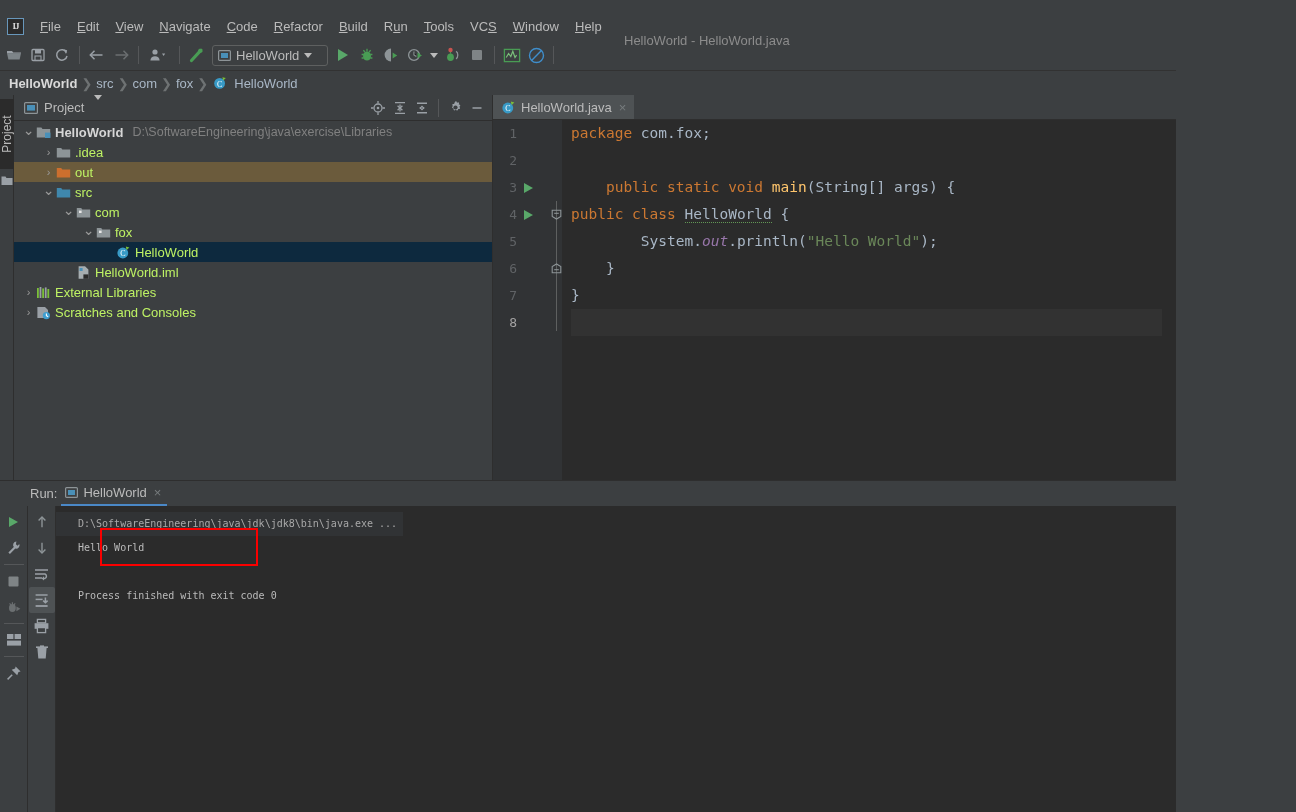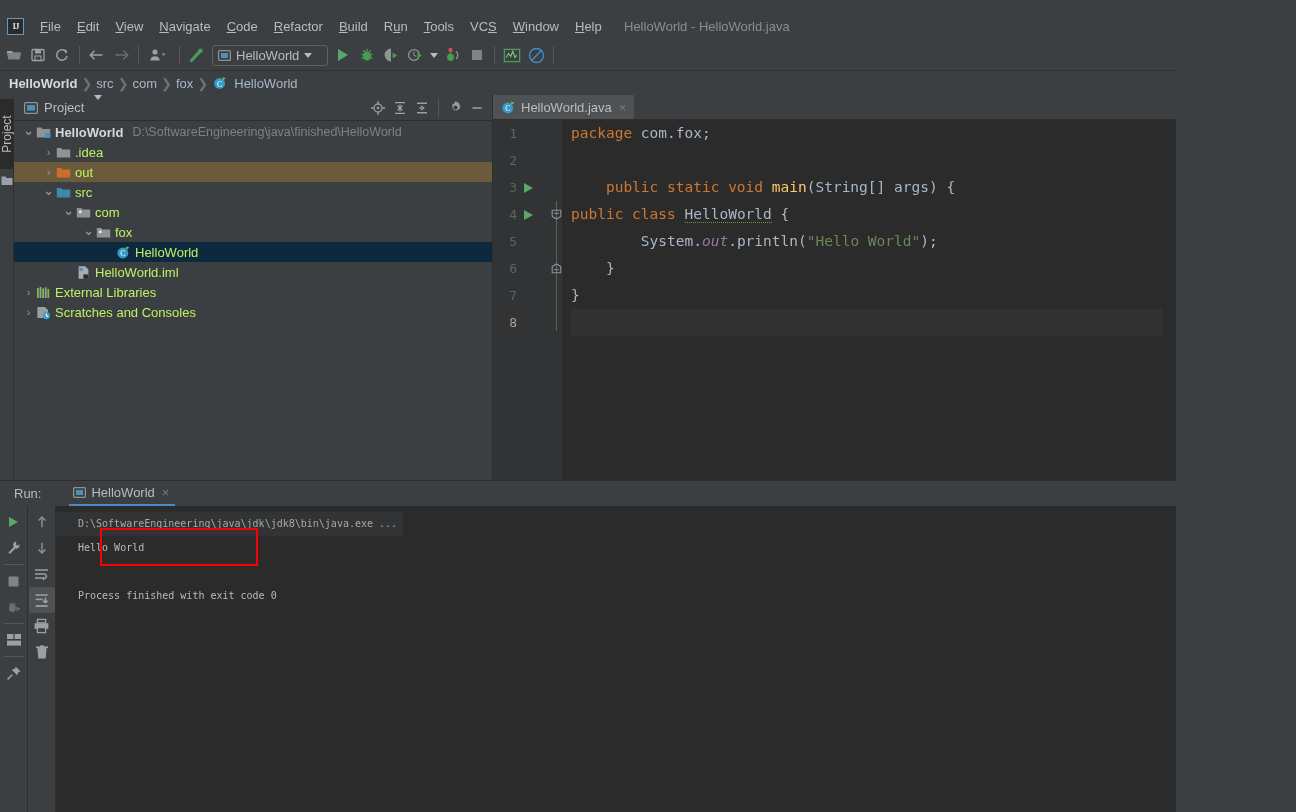--- a/index.html
+++ b/index.html
@@ -34,21 +34,21 @@
   }
   .menu-item {
     padding: 4px 8px;
     color: #bbbbbb;
     font-size: 13px;
     cursor: default;
     white-space: nowrap;
   }
   .menu-item .mn { text-decoration: underline; }
   .win-title {
-    position: absolute; left: 624px; top: 0; height: 28px;
+    position: absolute; left: 624px; top: 14px; height: 28px;
     display: flex; align-items: center;
     color: #8c8c8c; font-size: 13px;
   }
 
   
   .toolbar {
     height: 31px; flex: none;
     background: #3c3f41;
     display: flex; align-items: center;
     padding-left: 2px;
@@ -227,21 +227,21 @@
   
   .run-panel {
     flex: none; height: 344px;
     background: #3c3f41;
     display: flex; flex-direction: column;
     border-top: 1px solid #2e2e2e;
   }
   .run-header {
     height: 25px; flex: none;
     display: flex; align-items: center;
-    padding-left: 14px; gap: 28px;
+    padding-left: 30px; gap: 4px;
     background: #3c3f41;
   }
   .run-label { color: #bbbbbb; font-size: 13px; }
   .run-tab {
     display: flex; align-items: center; gap: 5px;
     height: 25px; padding: 0 4px 0 4px;
     border-bottom: 2px solid #4a88c7;
     color: #bbbbbb; font-size: 13px;
     cursor: default;
   }
@@ -509,21 +509,21 @@
             <span class="arrow">
               <span class="arr-glyph" style="font-size: 14px; margin-top: -5px;">⌄</span>
             </span>
             <span class="node-icon">
               <svg width="15" height="15" viewBox="0 0 15 15">
                 <path d="M0.8 2.6h4.6l1.1 1.5h7.7v8.4H0.8z" fill="#8d9497"></path>
                 <rect x="9" y="7.6" width="5.4" height="5.4" fill="#4a90b8"></rect>
               </svg>
             </span>
             <span class="node-label bold">HelloWorld</span>
-            <span class="node-sub">D:\SoftwareEngineering\java\finished\HelloWorld</span>
+            <span class="node-sub">D:\SoftwareEngineering\java\exercise\Libraries</span>
           </div>
           <div class="node" style="padding-left: 28px;">
             <span class="arrow">
               <span class="arr-glyph">›</span>
             </span>
             <span class="node-icon">
               <svg width="15" height="15" viewBox="0 0 15 15">
                 <path d="M0.8 3h4.4l1.1 1.5h7.9v7.9H0.8z" fill="#8d9497"></path>
               </svg>
             </span>

